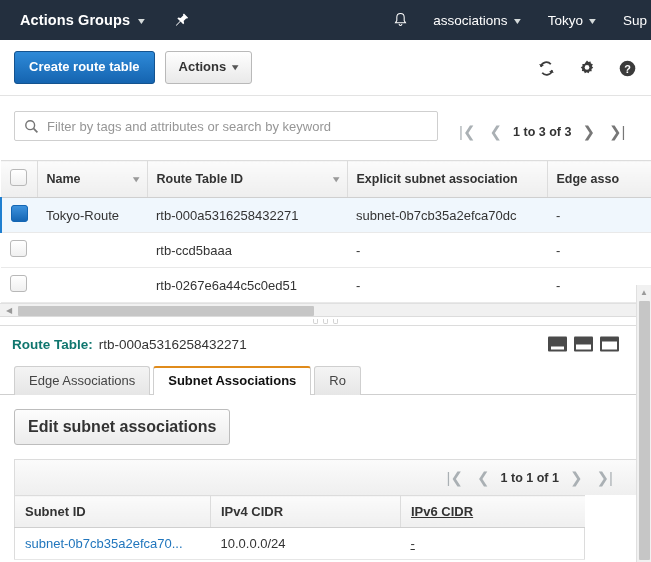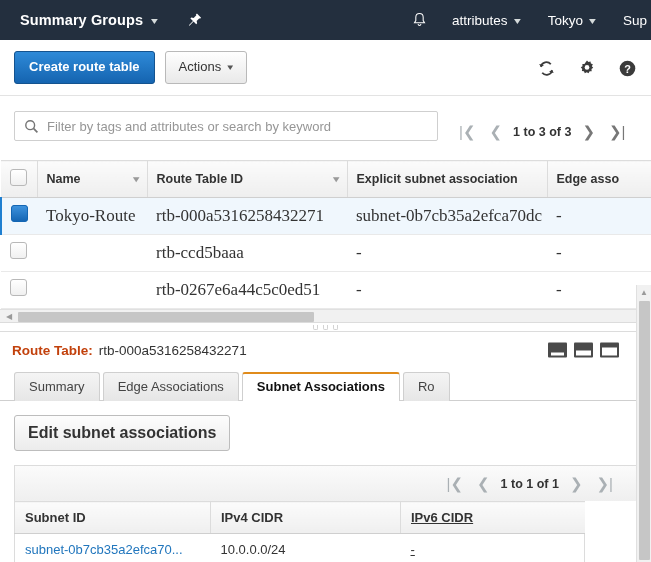--- a/index.html
+++ b/index.html
@@ -70,21 +70,21 @@
     border-radius: 3px;
     cursor: pointer;
     font-family: "Liberation Sans", sans-serif;
     line-height: 1.1;
   }
   .btn-default {
     background-image: linear-gradient(to bottom, #fefefe, #e9e9e9);
     border: 1px solid #b9b9b9;
     color: #333333;
     font-size: 13px;
-    font-weight: normal;
+    font-weight: bold;
     padding: 8px 13px;
     border-radius: 3px;
     margin-left: 10px;
     cursor: pointer;
     font-family: "Liberation Sans", sans-serif;
     line-height: 1.1;
     display: flex; align-items: center; gap: 7px;
   }
   .btn-default .chev { font-size: 9px; color: #555; transform: scaleX(1.3); }
   .toolbar-icons {
@@ -138,24 +138,24 @@
     font-size: 12.5px; font-weight: bold; color: #333;
     text-align: left; padding: 8px 9px; height: 33px;
     white-space: nowrap; overflow: hidden;
     position: relative;
   }
   table.grid th .sortarrow {
     position: absolute; right: 8px; top: 50%; transform: translateY(-50%) scaleX(1.3);
     color: #999; font-size: 9px;
   }
   table.grid td {
-    font-size: 17px; color: #333;
+    font-size: 13px; color: #333;
     padding: 7px 9px; height: 31px;
     border-bottom: 1px solid #e9e9e9;
-    white-space: nowrap; overflow: hidden; font-family: Liberation Serif, serif;
+    white-space: nowrap; overflow: hidden;
   }
   tr.row-selected td { background: #f0f7fd; }
   tr.row-selected td:first-child { border-left: 2px solid #1f7fd0; }
   .col-cb { width: 36px; }
   .col-name { width: 110px; }
   .col-rtid { width: 200px; }
   .col-exp { width: 200px; }
   .col-edge { width: 154px; }
 
   .cbox {
@@ -204,21 +204,21 @@
 
   
   .detail {
     background: #ffffff;
     position: relative;
   }
   .detail-header {
     height: 36px; display: flex; align-items: center;
     padding: 0 12px; position: relative;
   }
-  .dh-label { font-size: 13.5px; font-weight: bold; color: #c2410c; }
+  .dh-label { font-size: 13.5px; font-weight: bold; color: #0f766e; }
   .dh-value { font-size: 13.5px; color: #333; margin-left: 6px; }
   .layout-btns {
     position: absolute; right: 32px; top: 50%; transform: translateY(-50%);
     display: flex; gap: 7px;
   }
   .lbtn {
     width: 19px; height: 15px; background: #4a4a4a; border-radius: 1px;
     position: relative; cursor: pointer;
   }
   .lbtn i { position: absolute; background: #ffffff; display: block; }
@@ -309,38 +309,38 @@
     position: absolute; top: 16px; left: 2px; width: 11px; bottom: 2px;
     background: #c6c6c6; border-radius: 1px;
   }
 </style>
 </head>
 <body>
 
 <div class="topnav">
   <div class="nav-left">
     <span style="display:flex;align-items:center;">
-      <span class="nav-rg">Summary Groups</span>
+      <span class="nav-rg">Actions Groups</span>
       <span class="caret-down">▾</span>
     </span>
     <span class="pin-icon">
       <svg width="15" height="16" viewBox="0 0 16 16" aria-hidden="true">
         <path d="M10.6 1.1 L9.4 2.3 L10.0 2.9 L7.1 5.8 L4.6 5.3 L3.6 6.3 L6.4 9.1 L2.0 13.5 L2.6 14.1 L7.0 9.7 L9.8 12.5 L10.8 11.5 L10.3 9.0 L13.2 6.1 L13.8 6.7 L15.0 5.5 Z" fill="#ffffff"></path>
       </svg>
     </span>
   </div>
   <div class="nav-right">
     <span class="bell">
       <svg width="17" height="18" viewBox="0 0 18 18" aria-hidden="true">
         <path d="M9 2.2 C6.6 2.2 5.1 3.9 5.1 6.2 L5.1 9.6 L3.7 11.9 L14.3 11.9 L12.9 9.6 L12.9 6.2 C12.9 3.9 11.4 2.2 9 2.2 Z" fill="none" stroke="#ffffff" stroke-width="1.1"></path>
         <path d="M7.5 13.2 C7.6 14.2 8.2 14.8 9 14.8 C9.8 14.8 10.4 14.2 10.5 13.2" fill="none" stroke="#ffffff" stroke-width="1.1"></path>
       </svg>
     </span>
     <span class="nav-item">
-      <span>attributes</span>
+      <span>associations</span>
       <span class="caret-down">▾</span>
     </span>
     <span class="nav-item">
       <span>Tokyo</span>
       <span class="caret-down">▾</span>
     </span>
     <span class="nav-item" style="padding-right:4px;">
       <span>Sup</span>
     </span>
   </div>
@@ -469,21 +469,20 @@
       <span class="lbtn b2">
           <i></i>
         </span>
       <span class="lbtn b3">
           <i></i>
         </span>
     </div>
   </div>
 
   <div class="tabs">
-    <div class="tab">Summary</div>
     <div class="tab">Edge Associations</div>
     <div class="tab active">Subnet Associations</div>
     <div class="tab">Ro</div>
   </div>
 
   <div class="tabcontent">
     <button class="btn-edit">Edit subnet associations</button>
 
     <div class="inner-pagerbar">
       <span class="pg-arrow">|❮</span>

